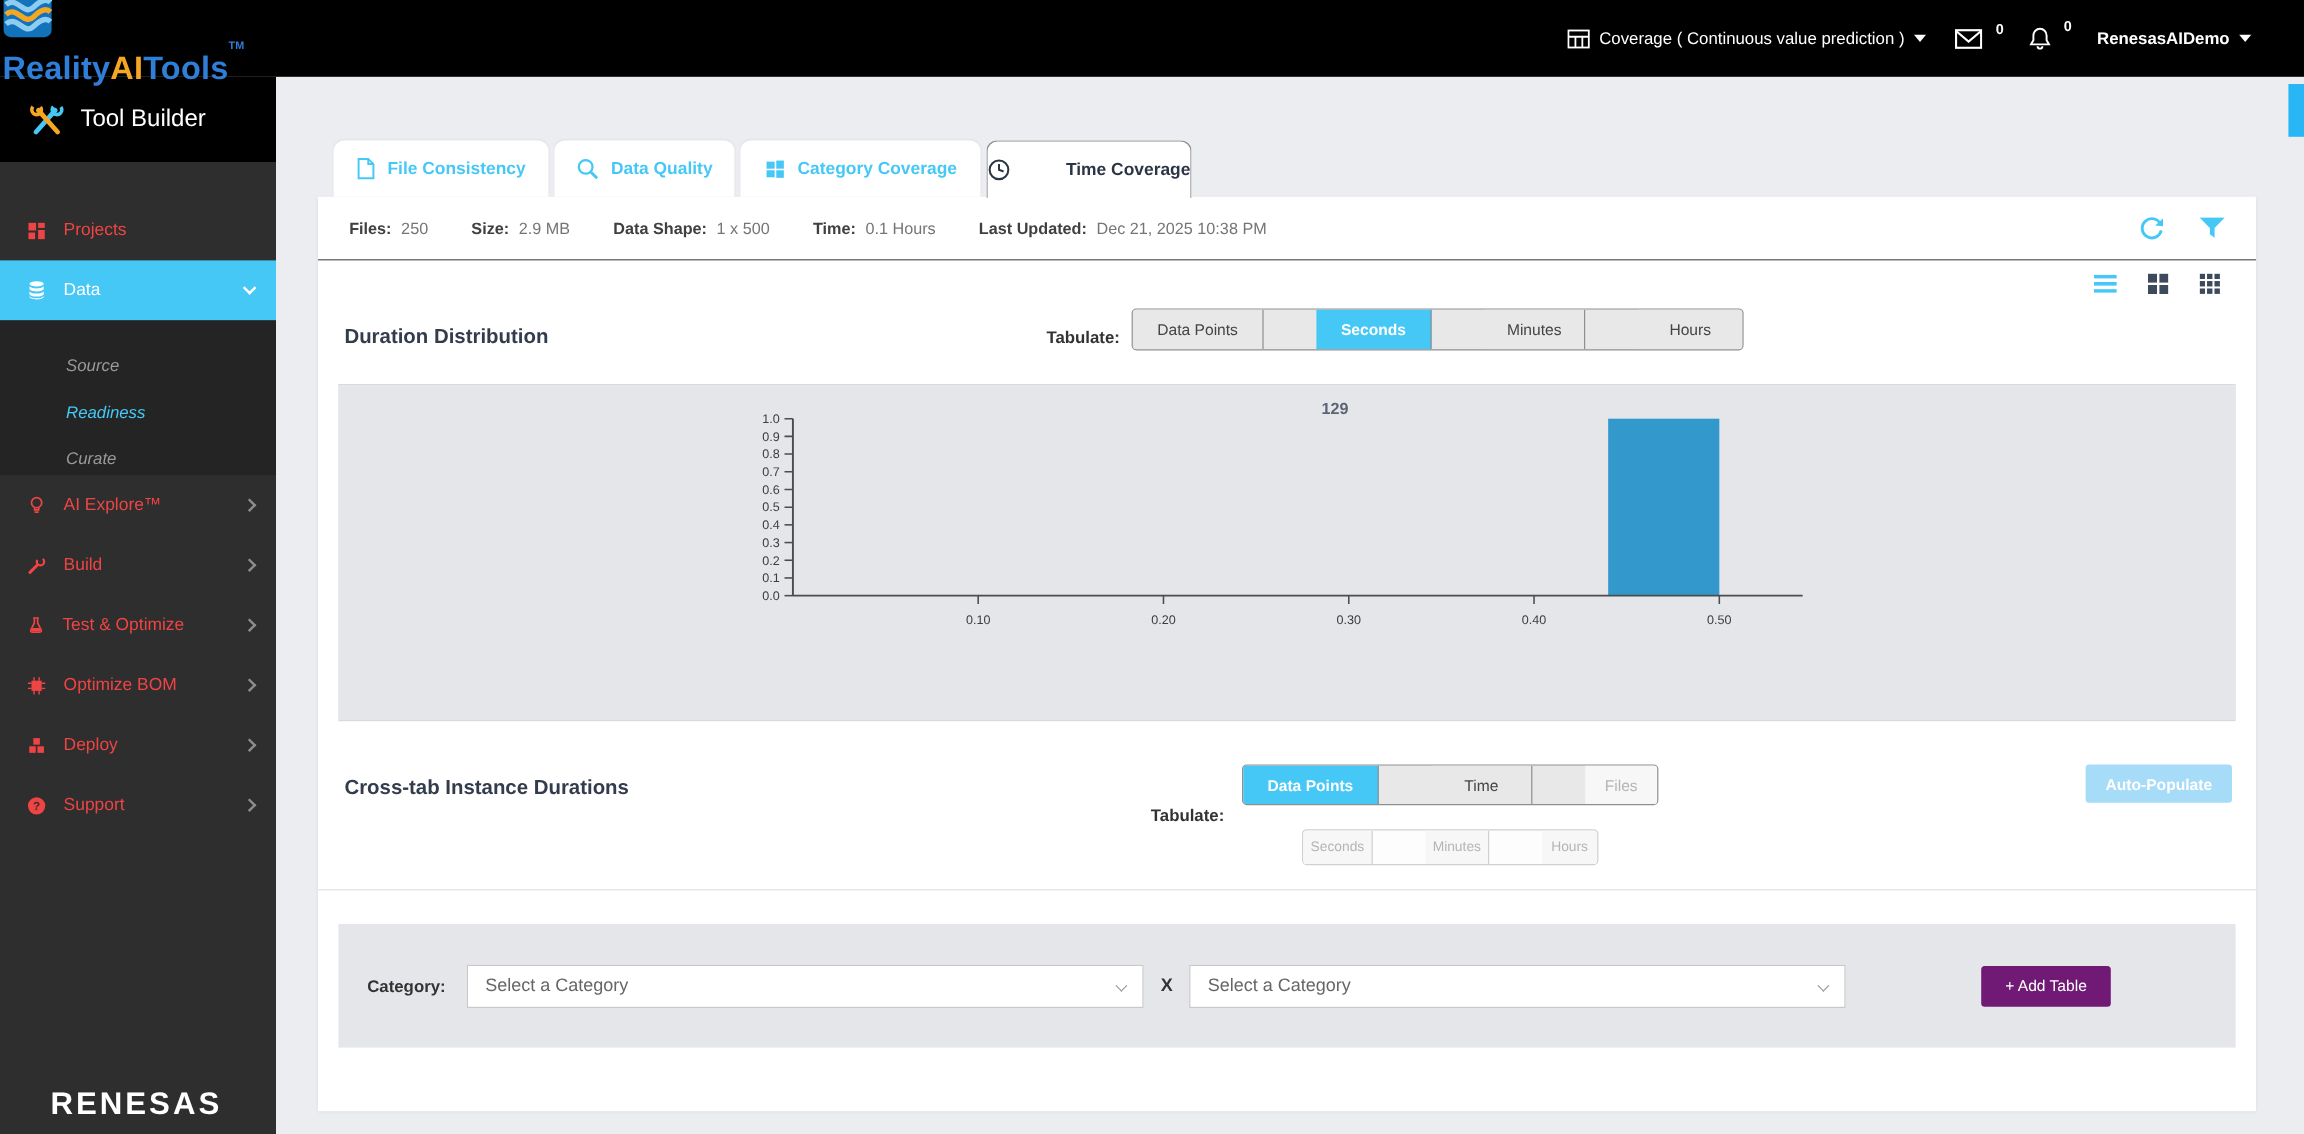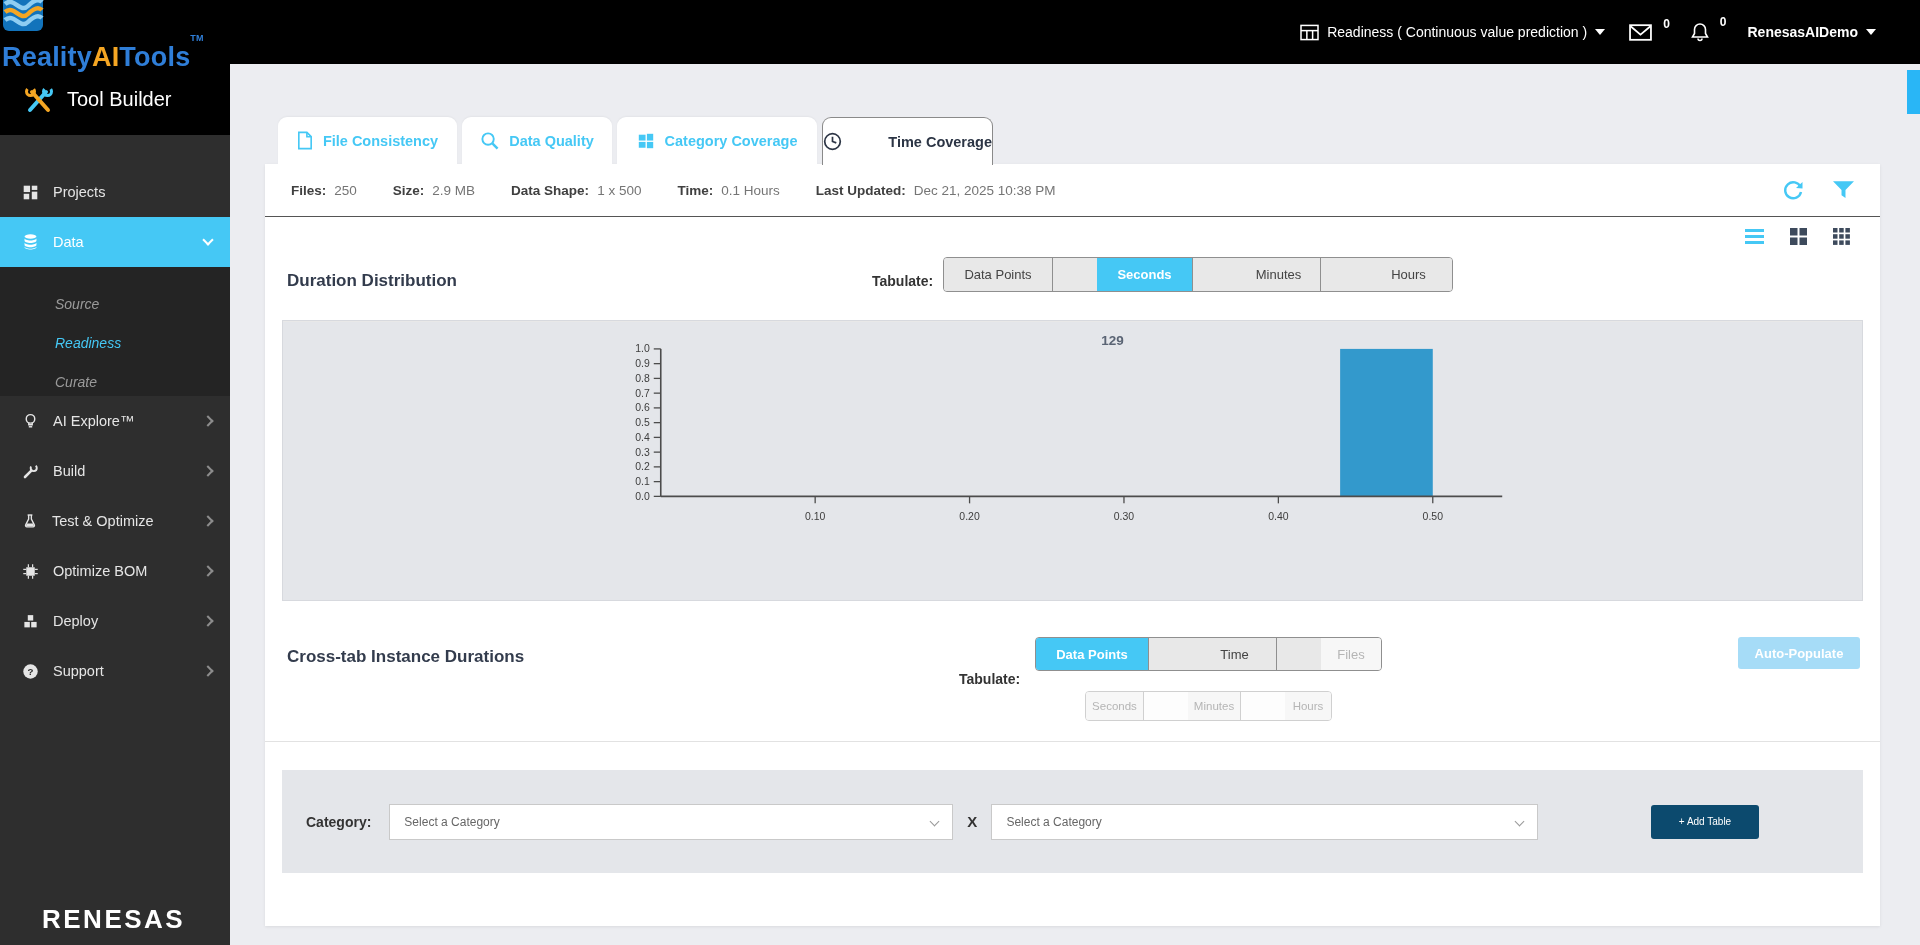--- a/index.html
+++ b/index.html
@@ -17,21 +17,21 @@
   .top-item { display:flex; align-items:center; gap:8px; cursor:pointer; }
   .caret-down { width:0; height:0; border-left:5px solid transparent; border-right:5px solid transparent; border-top:6px solid #fff; display:inline-block; }
   .badge-wrap { position:relative; display:flex; align-items:flex-start; }
   .badge { font-size:12px; font-weight:bold; color:#fff; position:relative; top:-7px; left:3px; }
   .user-name { font-weight:bold; }
 
   
   .sidebar { position:absolute; top:64px; left:0; width:230px; bottom:0; background:#2e2e2e; z-index:25; }
   .tb-header { height:71px; background:#000; display:flex; align-items:center; gap:13px; padding-left:24px; color:#fff; font-size:20px; }
   .nav { padding-top:32px; }
-  .nav-item { height:50px; display:flex; align-items:center; padding:0 18px 0 22px; color:#e5e5e5; font-size:14.5px; cursor:pointer; }
+  .nav-item { height:50px; display:flex; align-items:center; padding:0 18px 0 22px; color:#ef4444; font-size:14.5px; cursor:pointer; }
   .nav-item svg { margin-right:14px; flex:0 0 auto; }
   .nav-item.active { background:#45c8f5; color:#fff; }
   .chev { width:8px; height:8px; border-right:2px solid #8d8d8d; border-bottom:2px solid #8d8d8d; margin-left:auto; }
   .chev.right { transform:rotate(-45deg); }
   .chev.down { transform:rotate(45deg); border-color:#fff; margin-top:-4px; }
   .submenu { background:#242424; padding:6px 0; }
   .sub-item { height:39px; display:flex; align-items:flex-end; padding-left:55px; color:#9a9a9a; font-size:14px; cursor:pointer;font-style:italic; }
   .sub-item.sel { color:#45c8f5; }
   .renesas-logo { position:absolute; bottom:10px; left:42px; color:#fff; font-size:26px; font-weight:bold; letter-spacing:2.5px; }
 
@@ -78,26 +78,26 @@
   .c-title { left:22px; top:46px; }
   .c-tab-label { left:694px; top:70px; }
   .grp-mode { left:770px; top:36px; height:34px; }
   .grp-mode .tbtn { height:32px; }
   .grp-units { left:820px; top:90px; height:30px; border-color:#d0d0d0; background:#fdfdfd; }
   .grp-units .tbtn { height:28px; font-size:11.5px; border-right-color:#d0d0d0; }
   .auto-pop { position:absolute; right:20px; top:36px; width:122px; height:32px; background:#a6dcf7; color:#fff; font-size:13px; font-weight:bold; border-radius:3px; display:flex; align-items:center; justify-content:center; cursor:pointer; }
 
   .bottom-panel { margin:28px 17px 0; height:103px; background:#e4e6ea; display:flex; align-items:center; padding-left:24px; }
   .cat-label { font-size:14px; font-weight:bold; color:#333; margin-right:18px; }
-  .select { background:#fff; border:1px solid #c9c9c9; height:36px; display:flex; align-items:center; padding:0 34px 0 14px; font-size:12px; color:#666; position:relative; cursor:pointer; }
+  .select { background:#fff; border:1px solid #c9c9c9; height:36px; display:flex; align-items:center; padding:0 34px 0 14px; font-size:15px; color:#666; position:relative; cursor:pointer; }
   .select .sel-chev { position:absolute; right:14px; top:13px; width:7px; height:7px; border-right:1.5px solid #999; border-bottom:1.5px solid #999; transform:rotate(45deg); }
   .sel-1 { width:564px; }
   .sel-2 { width:547px; }
   .sep-x { font-size:15px; font-weight:bold; color:#333; margin:0 14px; }
-  .add-table { margin-left:auto; margin-right:104px; width:108px; height:34px; background:#0c4a6e; color:#fff; font-size:10px; border-radius:3px; display:flex; align-items:center; justify-content:center; cursor:pointer; }
+  .add-table { margin-left:auto; margin-right:104px; width:108px; height:34px; background:#701a75; color:#fff; font-size:13px; border-radius:3px; display:flex; align-items:center; justify-content:center; cursor:pointer; }
 </style>
 </head>
 <body>
 
 <div class="page">
 
   <div class="topbar">
     <div class="brand">
       <svg width="42" height="40" viewBox="0 0 42 40">
         <rect x="1" y="1" width="40" height="38" rx="6" fill="#1273bb"></rect>
@@ -108,21 +108,21 @@
       <div class="brand-text"><span class="b1">Reality</span><span class="b2">AI</span><span class="b3">Tools</span><span class="brand-tm">TM</span></div>
     </div>
     <div class="top-right">
       <div class="top-item">
         <svg width="19" height="17" viewBox="0 0 20 18">
           <rect x="1" y="1.5" width="18" height="15" fill="none" stroke="#fff" stroke-width="1.6"></rect>
           <line x1="1" y1="7" x2="19" y2="7" stroke="#fff" stroke-width="1.6"></line>
           <line x1="7.2" y1="7" x2="7.2" y2="16.5" stroke="#fff" stroke-width="1.6"></line>
           <line x1="13.3" y1="7" x2="13.3" y2="16.5" stroke="#fff" stroke-width="1.6"></line>
         </svg>
-        <span>Readiness ( Continuous value prediction )</span>
+        <span>Coverage ( Continuous value prediction )</span>
         <span class="caret-down"></span>
       </div>
       <div class="badge-wrap top-item">
         <svg width="23" height="17" viewBox="0 0 22 16">
           <rect x="1" y="1" width="20" height="14" fill="none" stroke="#fff" stroke-width="1.7"></rect>
           <polyline points="1.5,2 11,10 20.5,2" fill="none" stroke="#fff" stroke-width="1.7"></polyline>
         </svg>
         <span class="badge">0</span>
       </div>
       <div class="badge-wrap top-item">

